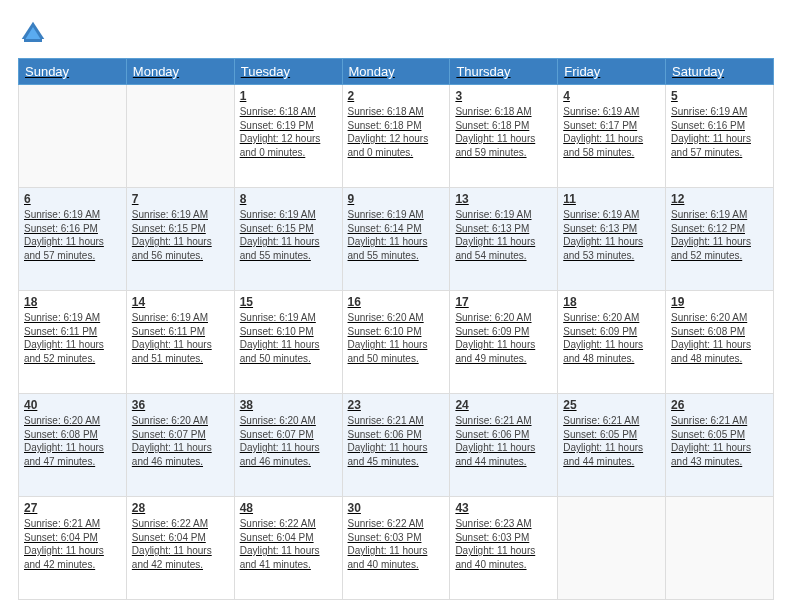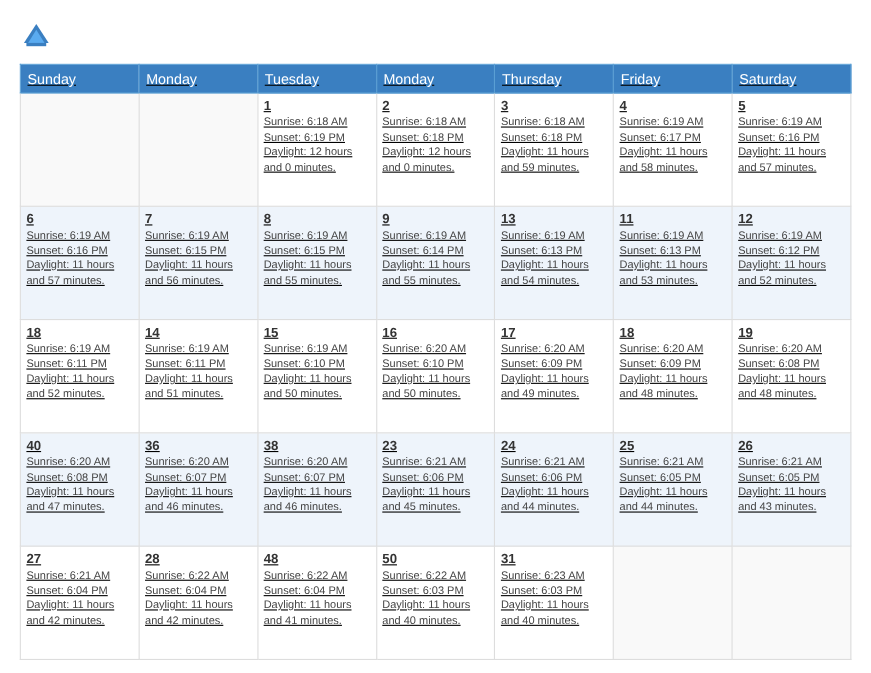--- a/index.html
+++ b/index.html
@@ -259,25 +259,25 @@
           </td>
           <td>
             <span class="day-num">28</span>
             <div class="day-info">Sunrise: 6:22 AM<br>Sunset: 6:04 PM<br>Daylight: 11 hours<br>and 42 minutes.</div>
           </td>
           <td>
             <span class="day-num">48</span>
             <div class="day-info">Sunrise: 6:22 AM<br>Sunset: 6:04 PM<br>Daylight: 11 hours<br>and 41 minutes.</div>
           </td>
           <td>
-            <span class="day-num">50</span>
+            <span class="day-num">30</span>
             <div class="day-info">Sunrise: 6:22 AM<br>Sunset: 6:03 PM<br>Daylight: 11 hours<br>and 40 minutes.</div>
           </td>
           <td>
-            <span class="day-num">31</span>
+            <span class="day-num">43</span>
             <div class="day-info">Sunrise: 6:23 AM<br>Sunset: 6:03 PM<br>Daylight: 11 hours<br>and 40 minutes.</div>
           </td>
           <td class="empty"></td>
           <td class="empty"></td>
         </tr>
       </tbody>
   </table>
 </div>
 
 </body></html>

